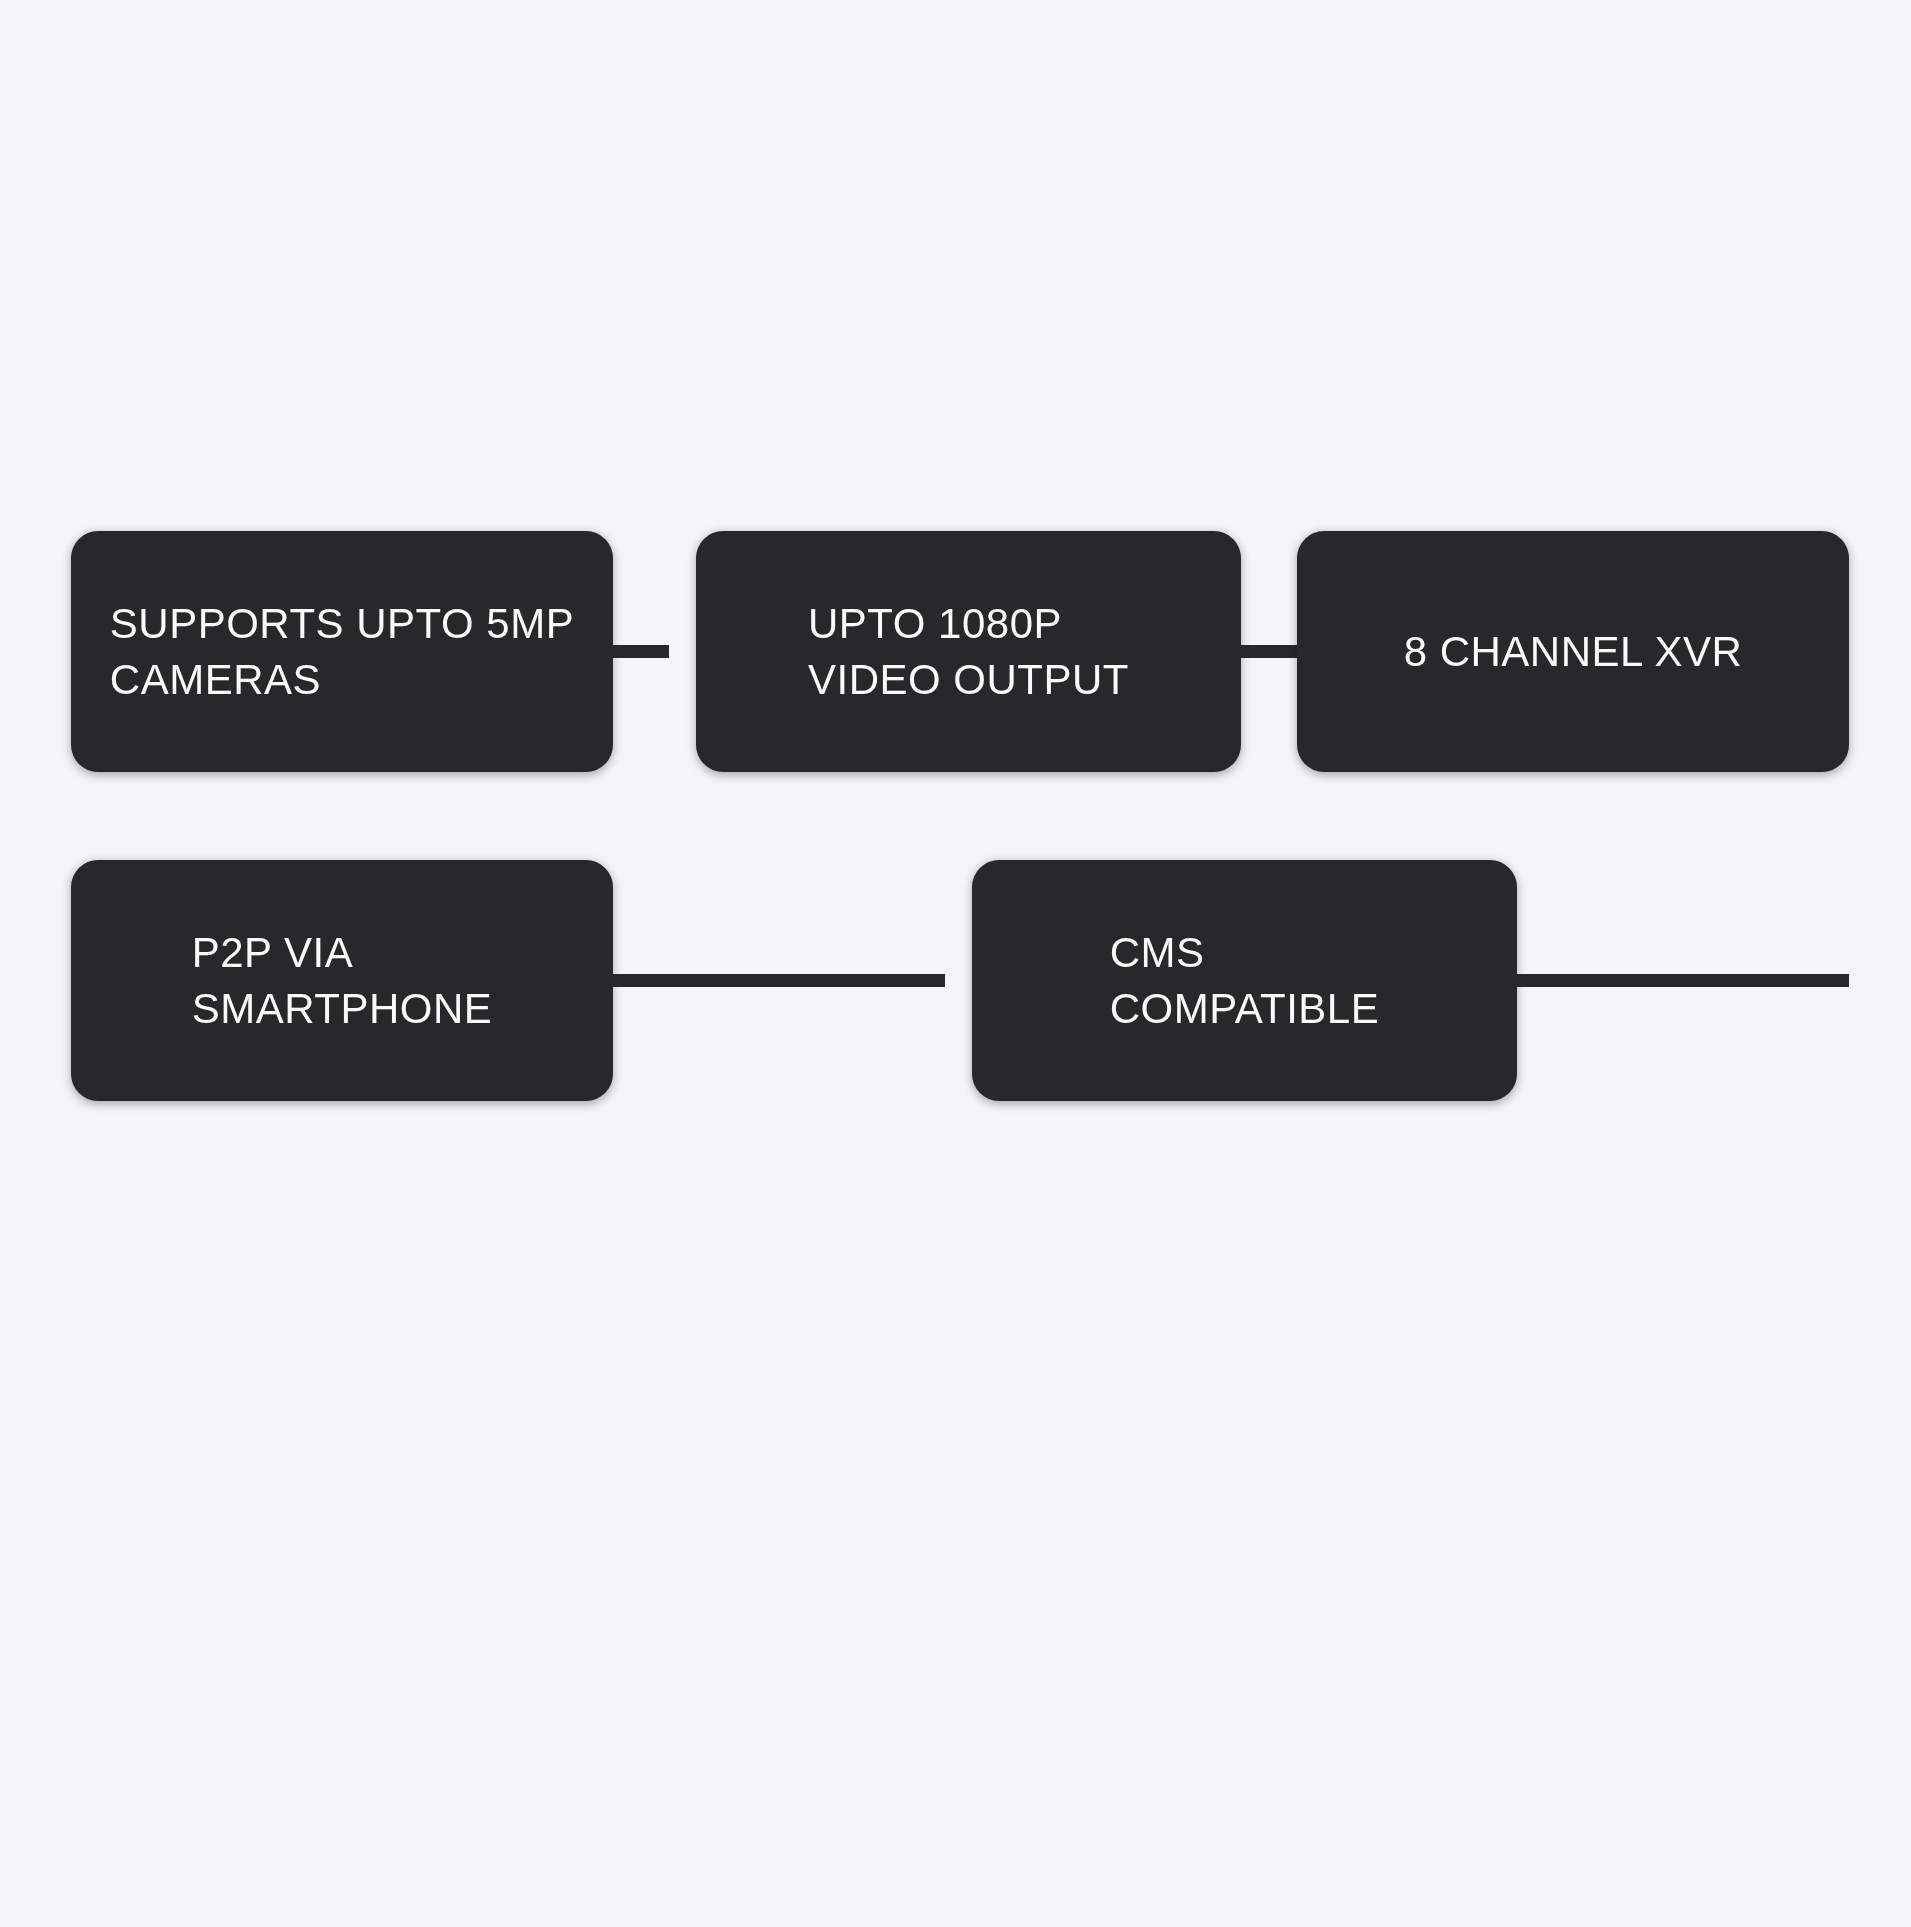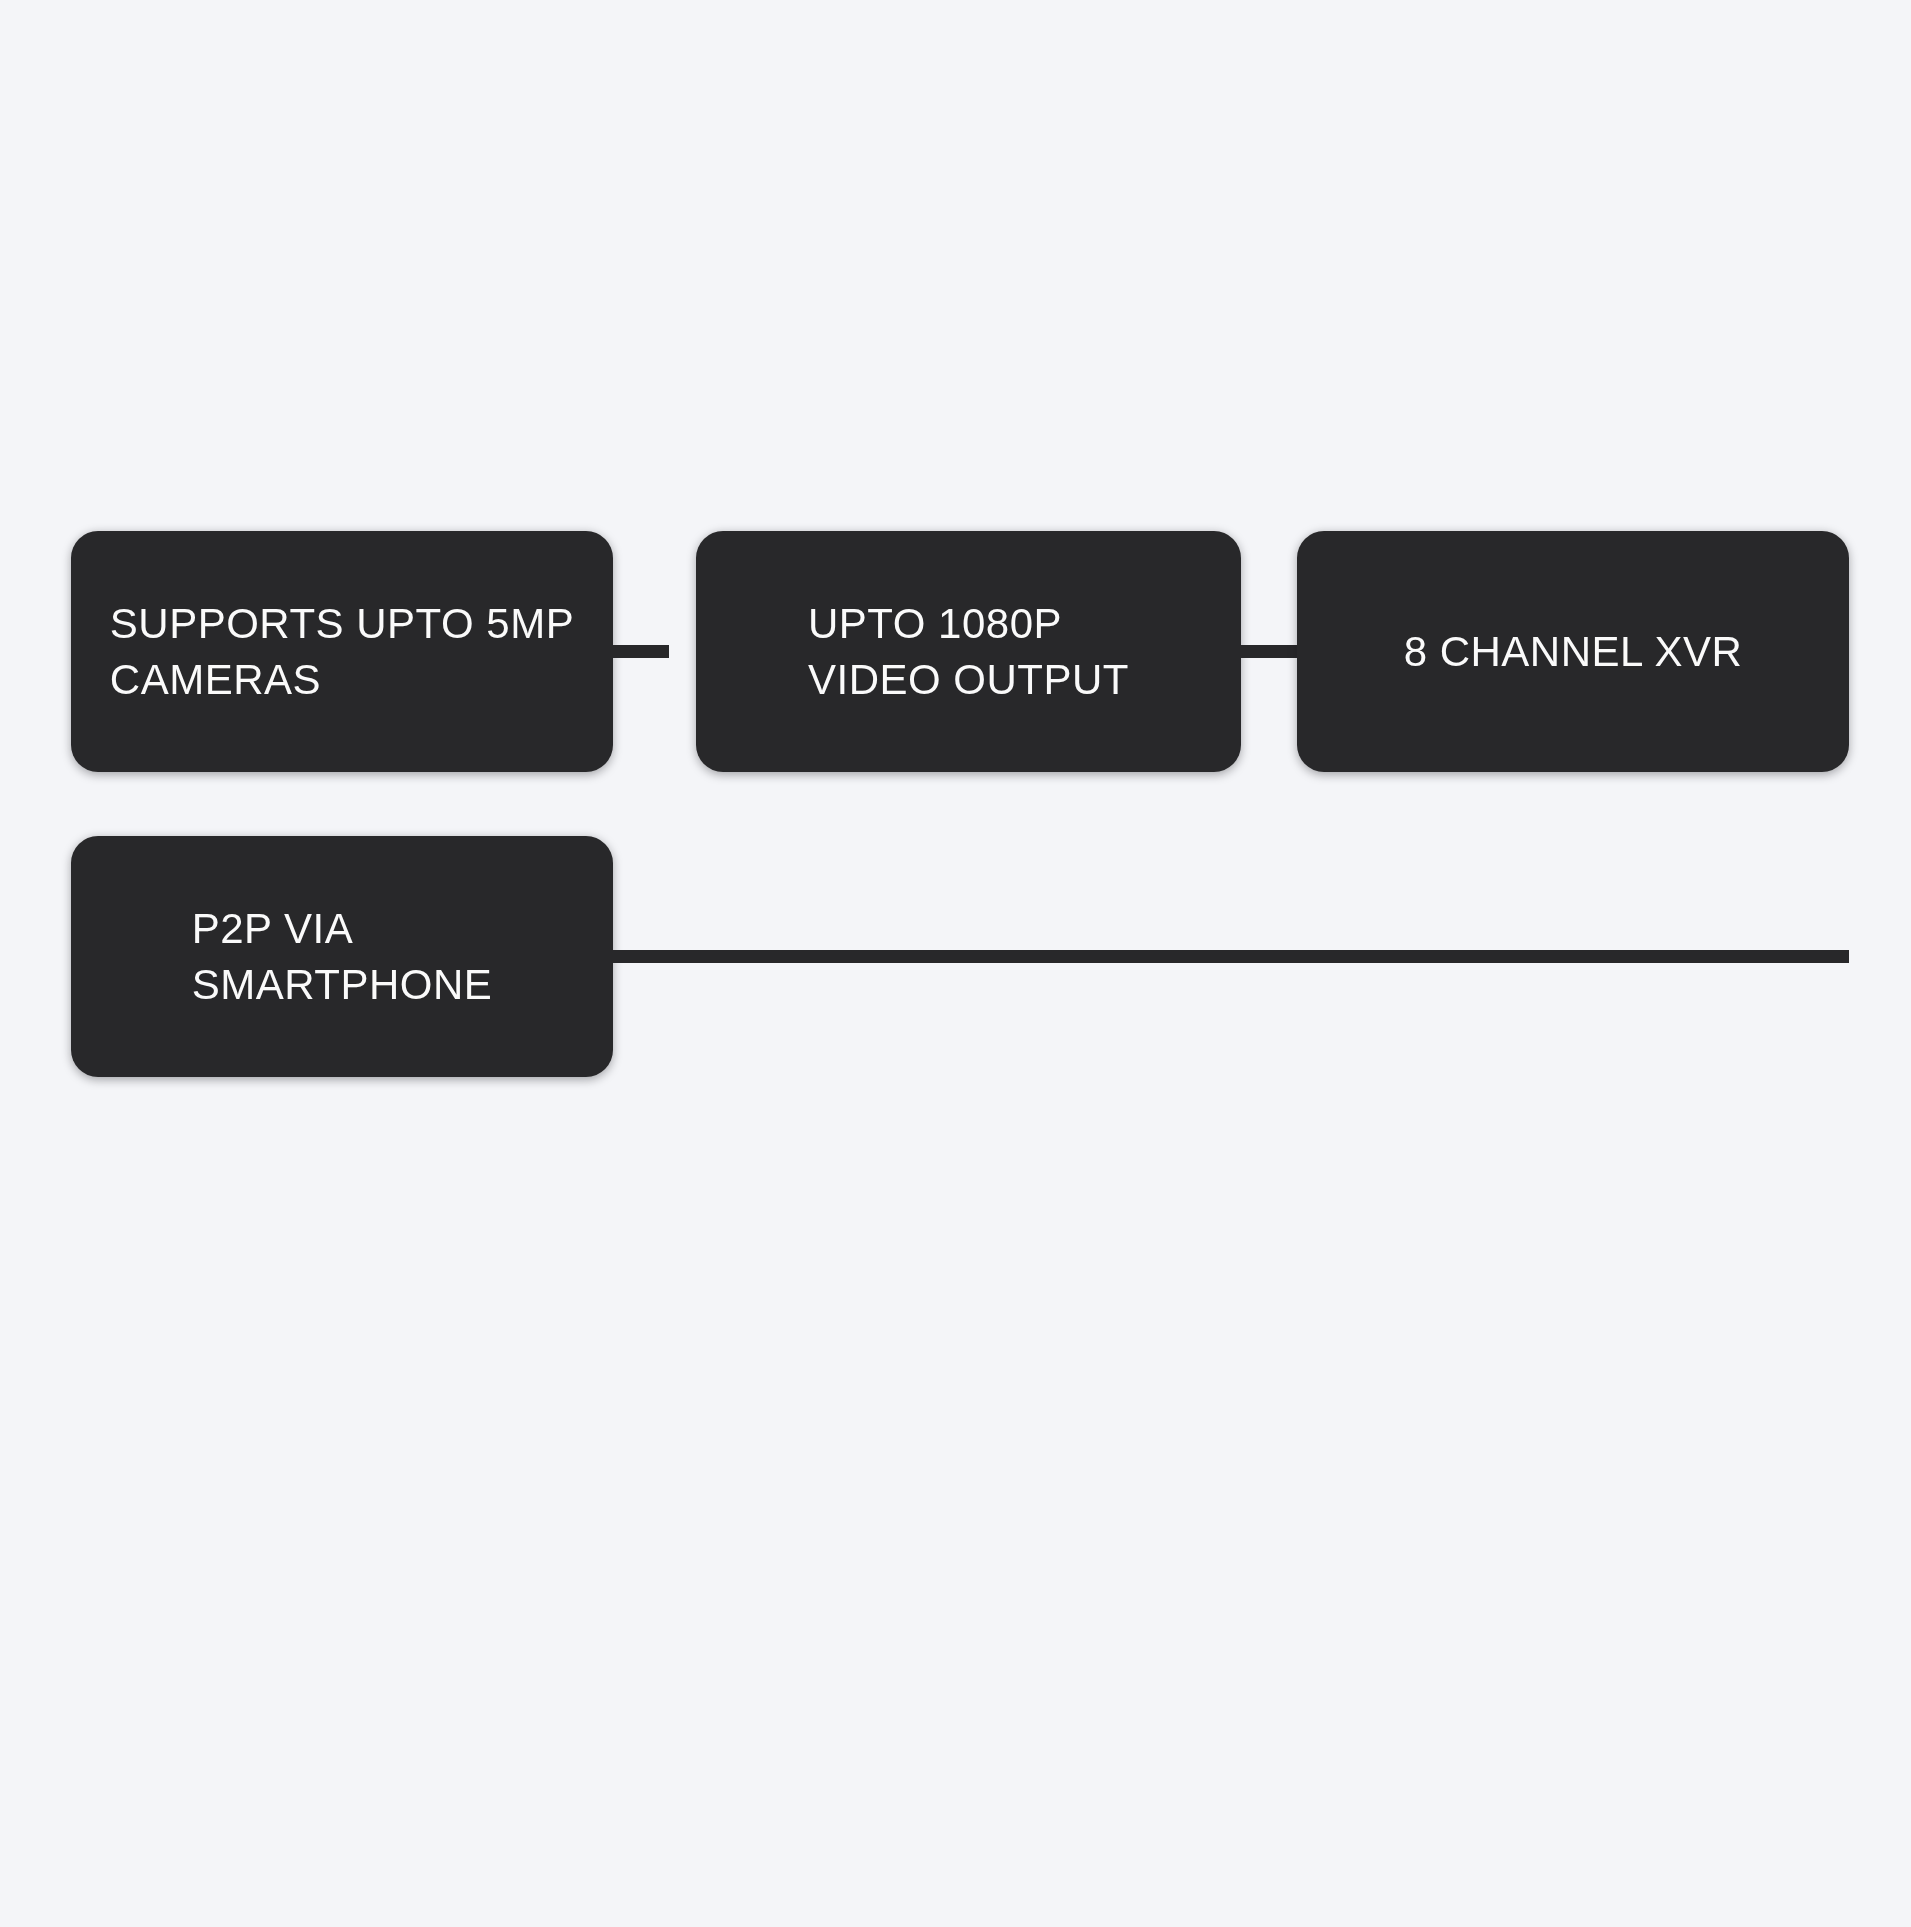--- a/index.html
+++ b/index.html
@@ -20,21 +20,21 @@
   }
   .row {
     position: absolute;
     left: 71px;
     width: 1778px;
     height: 241px;
     display: flex;
     align-items: stretch;
   }
   .row-1 { top: 531px; }
-  .row-2 { top: 836px; }
+  .row-2 { top: 860px; }
   .row-3 { top: 1150px; }
 
   .node {
     background: #28282a;
     border-radius: 27px;
     box-shadow: 0 2.9px 9.6px rgba(20, 20, 25, 0.35);
     display: flex;
     align-items: center;
     justify-content: center;
     color: #fafafa;
@@ -79,18 +79,22 @@
       <div class="label">8 CHANNEL XVR</div>
     </div>
   </div>
 
   <div class="row row-2">
     <div class="node col-a">
       <div class="label">P2P VIA
 SMARTPHONE</div>
     </div>
     <div class="connector"></div>
+    <div class="node col-b">
+      <div class="label">CMS
+COMPATIBLE</div>
+    </div>
     <div class="connector"></div>
   </div>
 
 
 </div>
 
 
 </body></html>

